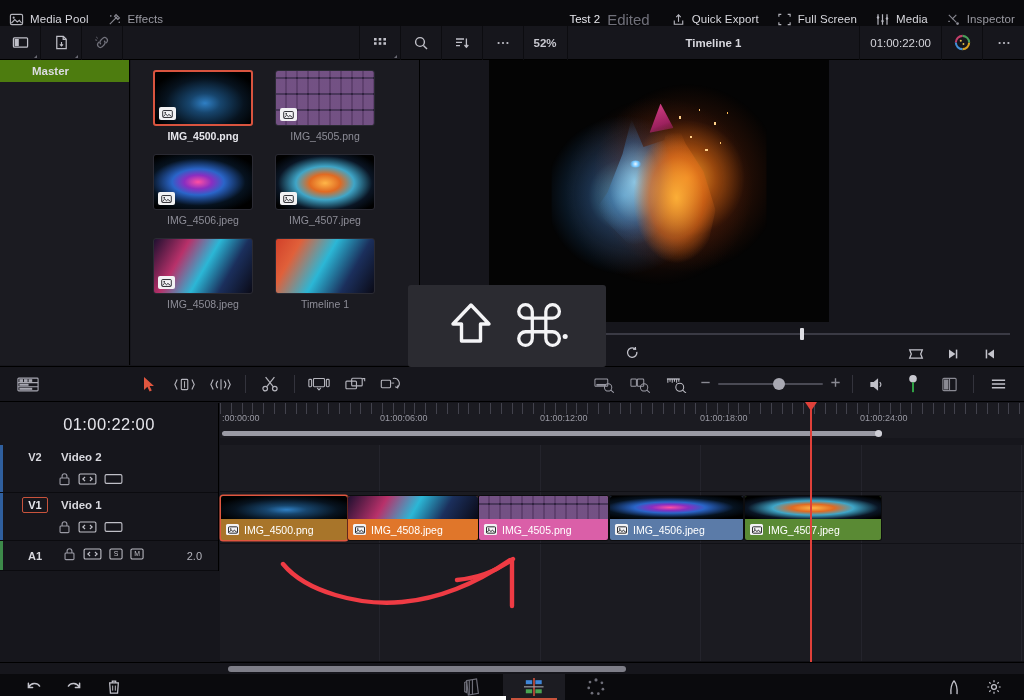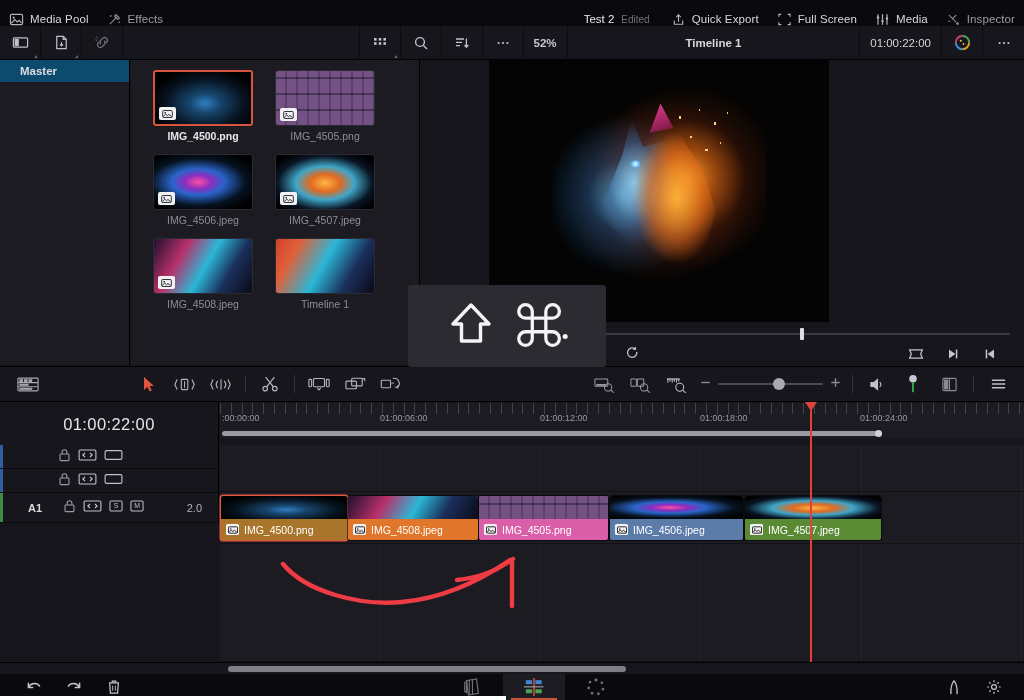--- a/index.html
+++ b/index.html
@@ -16,21 +16,21 @@
   .topbar {
     position: absolute; left: 0; top: 0; width: 1024px; height: 38px;
     background: #0a0a0d;
     display: flex; align-items: center;
   }
   .tb-item { display: flex; align-items: center; gap: 6px; height: 26px; padding: 0 9px; }
   .tb-label { font-size: 11.5px; color: #9b9ba3; letter-spacing: .1px; }
   .tb-label.bright { color: #d8d8de; }
   .tb-spacer { flex: 1 1 auto; }
   .tb-title { font-size: 11.5px; font-weight: normal; color: #e8e8ee; padding-right: 7px; }
-  .tb-sub { font-size: 10px; color: #70707a; padding-right: 12px; }
+  .tb-sub { font-size: 15px; color: #70707a; padding-right: 12px; }
   .ico { display:inline-block; color:#b4b4bc; line-height:0; }
   .ico svg { display:block; }
 
   
   .toolbar2 {
     position: absolute; left: 0; top: 26px; width: 1024px; height: 34px;
     background: #16161c;
     border-bottom: 1px solid #000;
     display: flex; align-items: center;
   }
@@ -51,22 +51,22 @@
     font-size:11.5px; color:#d8d8de; font-weight:bold; position:relative;
     border-right:1px solid #0c0c10;
   }
 
   
   .mediapool {
     position:absolute; left:0; top:60px; width:130px; height:305px;
     background:#16161c; border-right:1px solid #000;
   }
   .mp-master {
-    height:22px; background:#0c4a6e; display:flex; align-items:center;
-    padding-left:20px; font-size:11.5px; color:#dcdce2; font-weight:bold;
+    height:22px; background:#4d7c0f; display:flex; align-items:center;
+    padding-left:32px; font-size:11.5px; color:#dcdce2; font-weight:bold;
   }
   .mp-body { height:283px; background:#1b1b21; }
 
   .thumbs {
     position:absolute; left:131px; top:60px; width:289px; height:305px;
     background:#1b1b21; border-right:1px solid #000;
     padding: 10px 0 0 22px;
   }
   .thumb-grid { display:flex; flex-wrap:wrap; gap: 12px 22px; }
   .thumb-cell { width:100px; }
@@ -765,20 +765,24 @@
 
   <div class="tl-scrollzone">
     <div class="tl-scrollbar"></div>
     <div class="tl-scrollknob"></div>
   </div>
 
   <div class="tl-headers">
 
     <div class="trk-row">
       <div class="trk-color" style="background:#2f5f9e;"></div>
+      <div class="trk-name-row">
+        <span class="trk-badge">V2</span>
+        <span class="trk-label">Video 2</span>
+      </div>
       <div class="trk-ctrl-row">
         <span>
           <svg width="13" height="14" viewBox="0 0 14 15" fill="none" stroke="#9a9aa4" stroke-width="1.2">
               <rect x="2.2" y="6.4" width="9.6" height="7.2" rx="1"></rect>
               <path d="M4.4 6.4 L4.4 4.4 A2.6 2.6 0 0 1 9.6 4.4 L9.6 6.4"></path>
             </svg>
         </span>
         <span>
           <svg width="19" height="14" viewBox="0 0 20 15" fill="none" stroke="#c0c0c8" stroke-width="1.2">
               <rect x="1" y="2.2" width="18" height="10.6" rx="1.4"></rect>
@@ -788,20 +792,24 @@
         <span>
           <svg width="19" height="14" viewBox="0 0 20 15" fill="none" stroke="#c0c0c8" stroke-width="1.2">
               <rect x="1" y="2.8" width="18" height="9.4" rx="1.4"></rect>
             </svg>
         </span>
       </div>
     </div>
 
     <div class="trk-row">
       <div class="trk-color" style="background:#2f5f9e;"></div>
+      <div class="trk-name-row">
+        <span class="trk-badge active">V1</span>
+        <span class="trk-label">Video 1</span>
+      </div>
       <div class="trk-ctrl-row">
         <span>
           <svg width="13" height="14" viewBox="0 0 14 15" fill="none" stroke="#9a9aa4" stroke-width="1.2">
               <rect x="2.2" y="6.4" width="9.6" height="7.2" rx="1"></rect>
               <path d="M4.4 6.4 L4.4 4.4 A2.6 2.6 0 0 1 9.6 4.4 L9.6 6.4"></path>
             </svg>
         </span>
         <span>
           <svg width="19" height="14" viewBox="0 0 20 15" fill="none" stroke="#c0c0c8" stroke-width="1.2">
               <rect x="1" y="2.2" width="18" height="10.6" rx="1.4"></rect>

